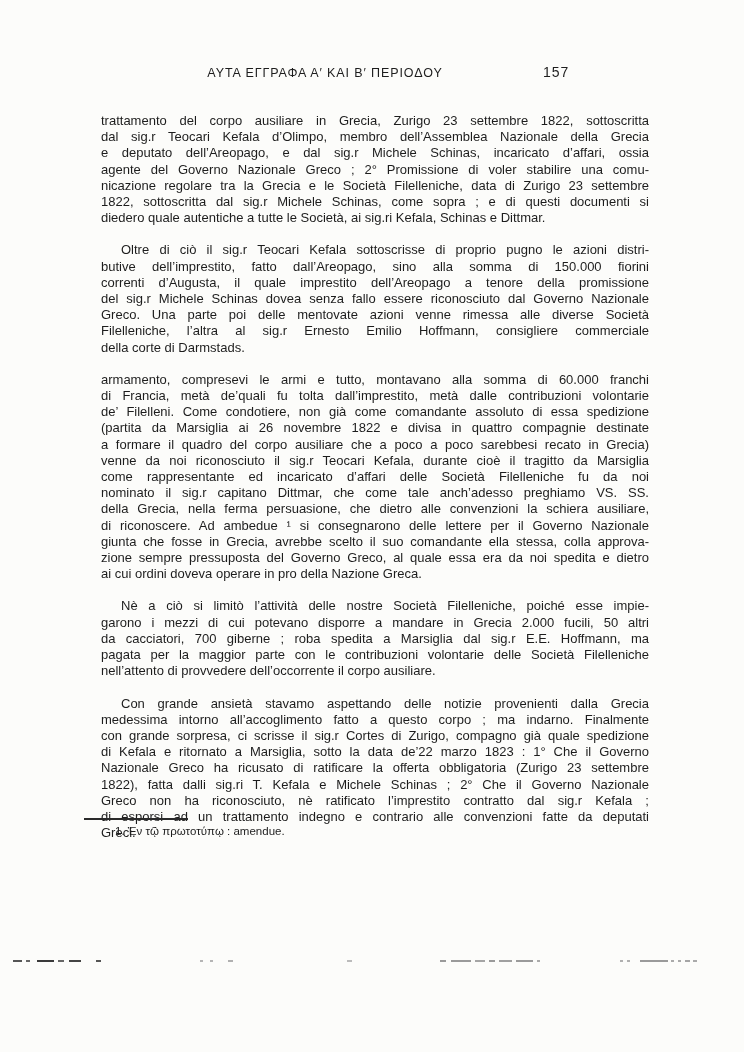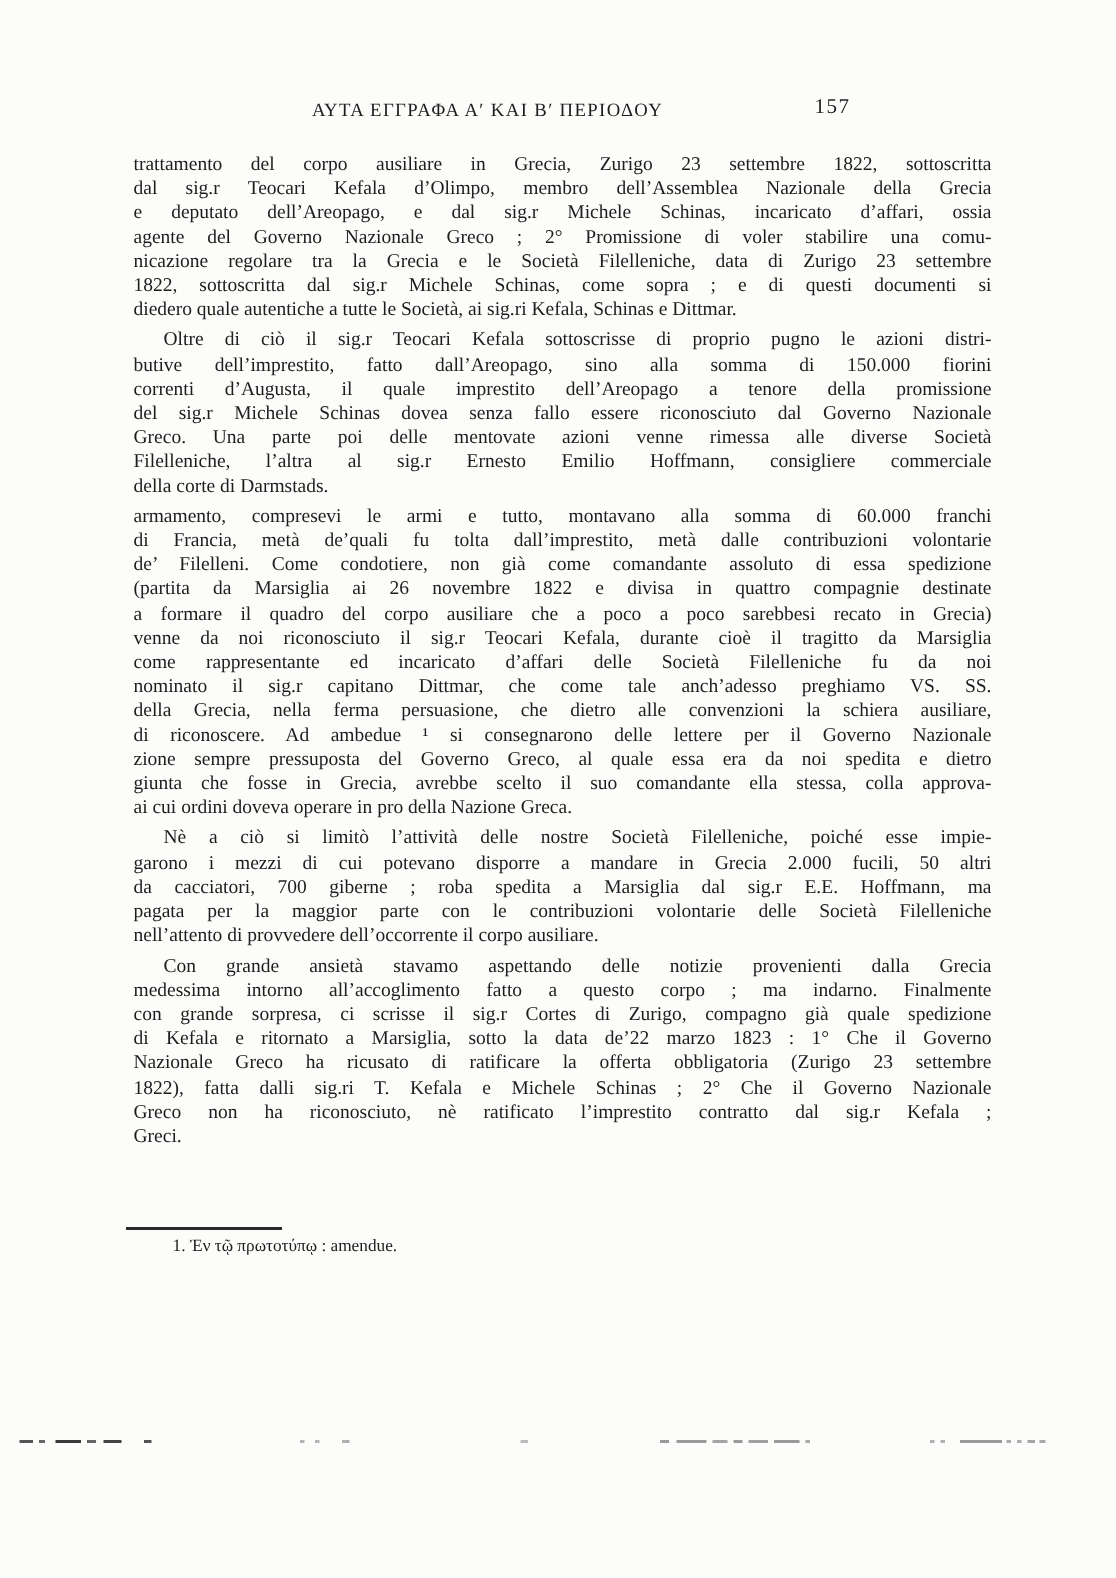--- a/index.html
+++ b/index.html
@@ -1,21 +1,21 @@
 <!DOCTYPE html>
 <html><head>
 <meta charset="utf-8">
 <style>
   html, body { margin: 0; padding: 0; background: #ffffff; }
   .page {
     position: relative;
     width: 744px;
     height: 1052px;
     overflow: hidden;
-    font-family: Liberation Serif, serif;
+    font-family: Liberation Sans, sans-serif;
   }
   .running-title {
     position: absolute;
     top: 66px;
     left: 85px;
     width: 480px;
     text-align: center;
     font-size: 12.5px;
     letter-spacing: 0.9px;
     white-space: nowrap;
@@ -28,21 +28,21 @@
     letter-spacing: 1px;
   }
   .body-text {
     position: absolute;
     top: 97px;
     left: 85px;
     width: 580px;
     font-size: 13px;
     line-height: 16.2px;
   }
-  .para { margin: 4px; padding: 0; }
+  .para { margin: 16px; padding: 0; }
   .line {
     text-align: justify;
     text-align-last: justify;
     -moz-text-align-last: justify;
   }
   .line.para-end {
     text-align-last: left;
     -moz-text-align-last: left;
   }
   .line.indent { text-indent: 20px; }
@@ -108,39 +108,40 @@
         <div class="line">armamento, compresevi le armi e tutto, montavano alla somma di 60.000 franchi</div>
         <div class="line">di Francia, metà de’quali fu tolta dall’imprestito, metà dalle contribuzioni volontarie</div>
         <div class="line">de’ Filelleni. Come condotiere, non già come comandante assoluto di essa spedizione</div>
         <div class="line">(partita da Marsiglia ai 26 novembre 1822 e divisa in quattro compagnie destinate</div>
         <div class="line">a formare il quadro del corpo ausiliare che a poco a poco sarebbesi recato in Grecia)</div>
         <div class="line">venne da noi riconosciuto il sig.r Teocari Kefala, durante cioè il tragitto da Marsiglia</div>
         <div class="line">come rappresentante ed incaricato d’affari delle Società Filelleniche fu da noi</div>
         <div class="line">nominato il sig.r capitano Dittmar, che come tale anch’adesso preghiamo VS. SS.</div>
         <div class="line">della Grecia, nella ferma persuasione, che dietro alle convenzioni la schiera ausiliare,</div>
         <div class="line">di riconoscere. Ad ambedue ¹ si consegnarono delle lettere per il Governo Nazionale</div>
+        <div class="line">giunta che fosse in Grecia, avrebbe scelto il suo comandante ella stessa, colla approva-</div>
         <div class="line">zione sempre pressuposta del Governo Greco, al quale essa era da noi spedita e dietro</div>
-        <div class="line">giunta che fosse in Grecia, avrebbe scelto il suo comandante ella stessa, colla approva-</div>
         <div class="line para-end">ai cui ordini doveva operare in pro della Nazione Greca.</div>
       </div>
       <div class="para">
         <div class="line indent">Nè a ciò si limitò l’attività delle nostre Società Filelleniche, poiché esse impie-</div>
         <div class="line">garono i mezzi di cui potevano disporre a mandare in Grecia 2.000 fucili, 50 altri</div>
         <div class="line">da cacciatori, 700 giberne ; roba spedita a Marsiglia dal sig.r E.E. Hoffmann, ma</div>
         <div class="line">pagata per la maggior parte con le contribuzioni volontarie delle Società Filelleniche</div>
         <div class="line para-end">nell’attento di provvedere dell’occorrente il corpo ausiliare.</div>
       </div>
       <div class="para">
         <div class="line indent">Con grande ansietà stavamo aspettando delle notizie provenienti dalla Grecia</div>
         <div class="line">medessima intorno all’accoglimento fatto a questo corpo ; ma indarno. Finalmente</div>
         <div class="line">con grande sorpresa, ci scrisse il sig.r Cortes di Zurigo, compagno già quale spedizione</div>
         <div class="line">di Kefala e ritornato a Marsiglia, sotto la data de’22 marzo 1823 : 1° Che il Governo</div>
         <div class="line">Nazionale Greco ha ricusato di ratificare la offerta obbligatoria (Zurigo 23 settembre</div>
         <div class="line">1822), fatta dalli sig.ri T. Kefala e Michele Schinas ; 2° Che il Governo Nazionale</div>
         <div class="line">Greco non ha riconosciuto, nè ratificato l’imprestito contratto dal sig.r Kefala ;</div>
+        <div class="line">di esporsi ad un trattamento indegno e contrario alle convenzioni fatte da deputati</div>
         <div class="line para-end">Greci.</div>
       </div>
     </div>
 
   <div class="footnote-rule" style="background: rgb(42, 42, 42);"></div>
 
   <div class="footnote">1. Ἐν τῷ πρωτοτύπῳ : amendue.</div>
 
   <div class="artifacts">
     <span style="left:13px;width:9px;background:#555;"></span>

